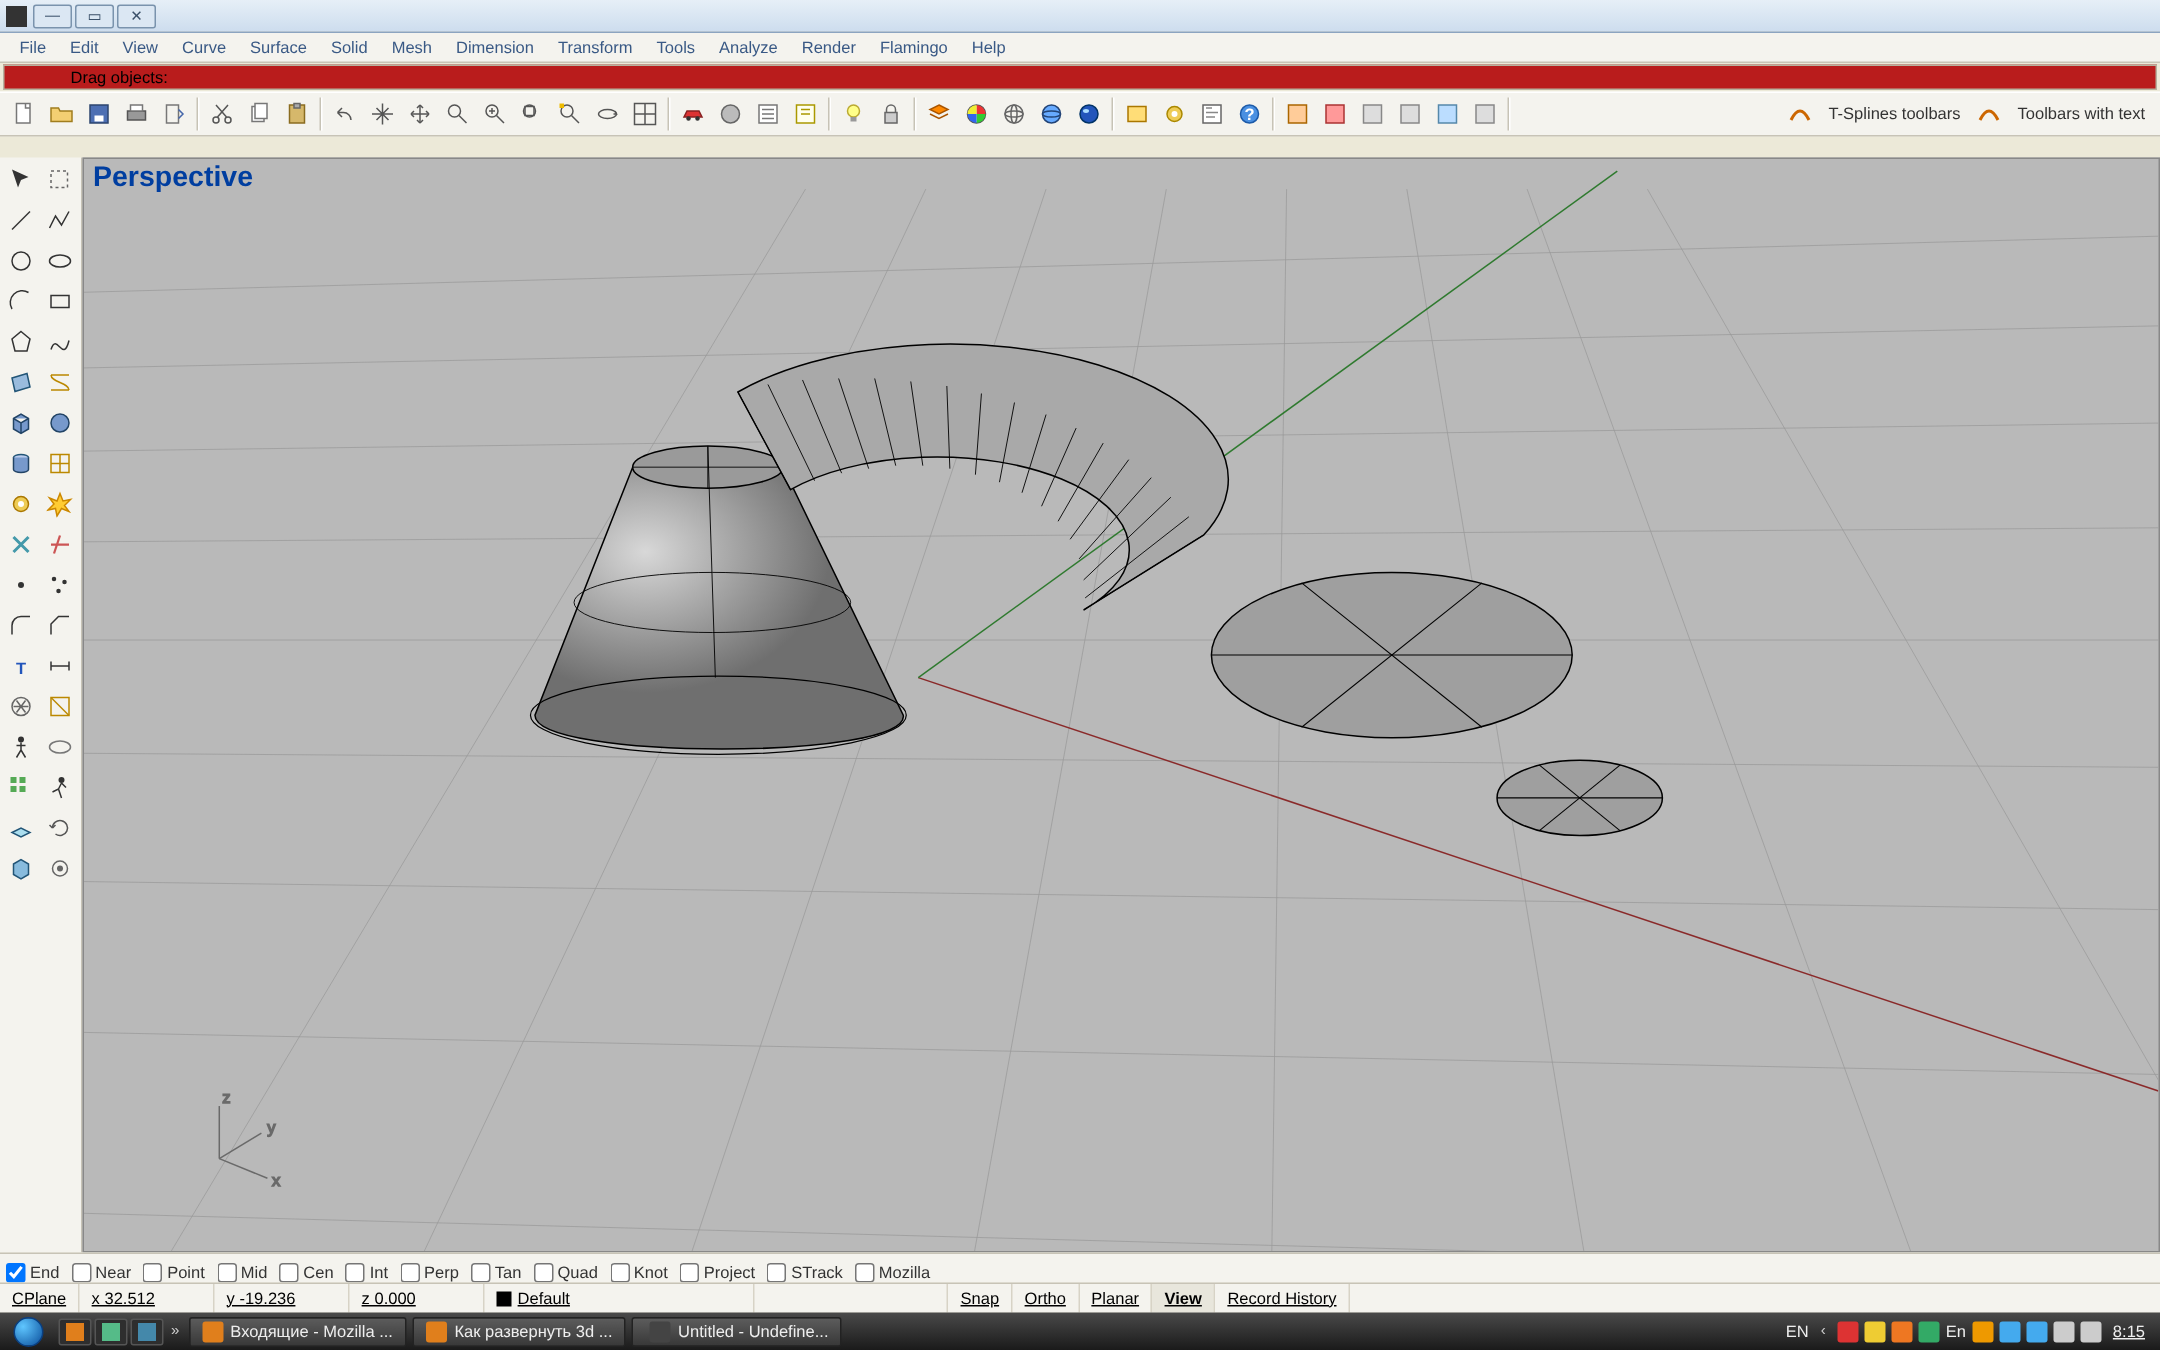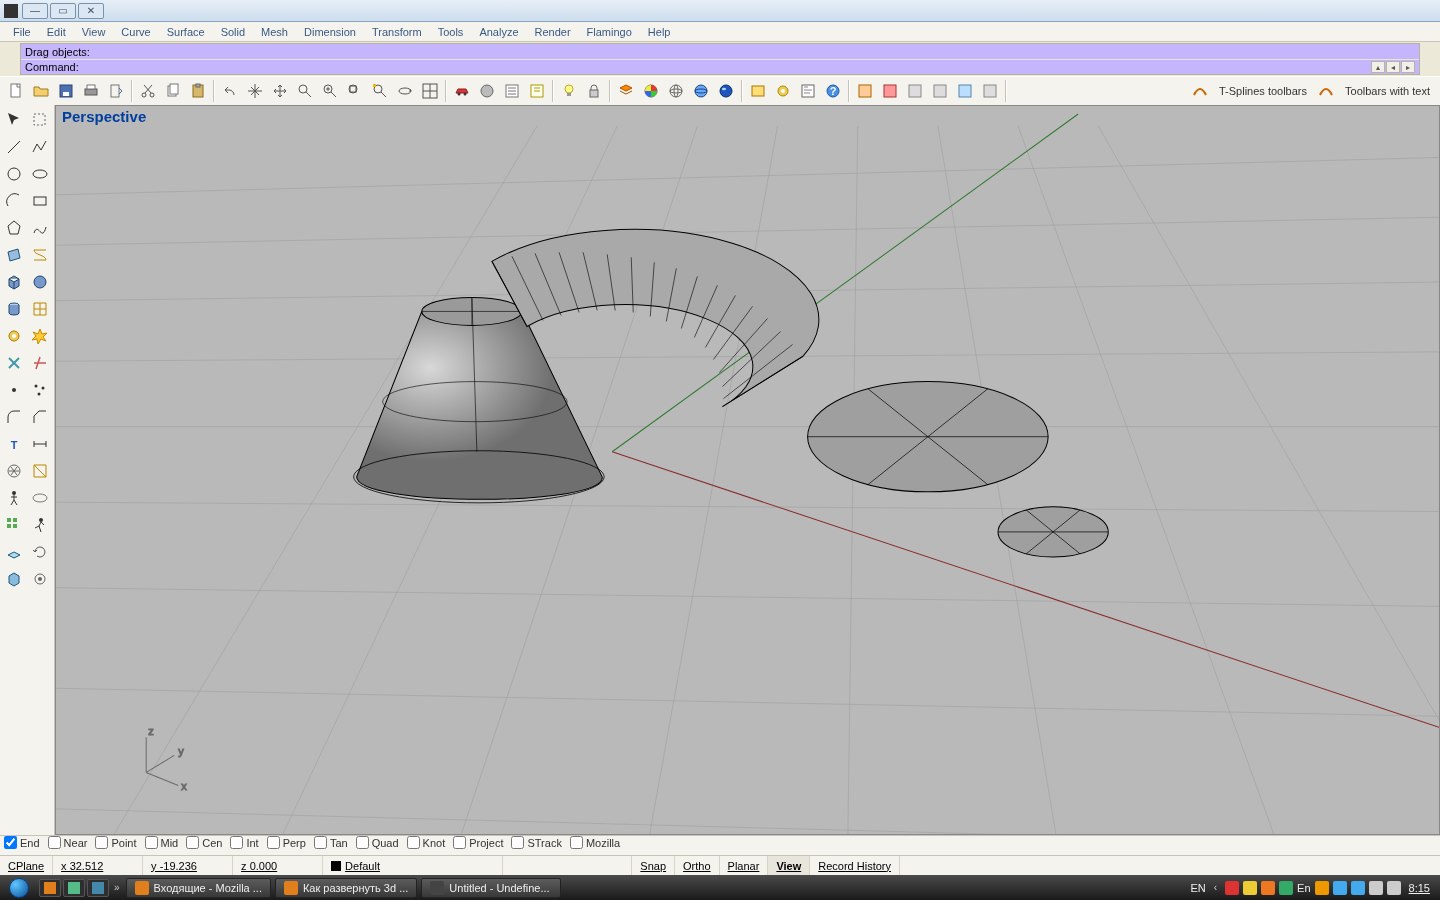--- a/index.html
+++ b/index.html
@@ -10,64 +10,64 @@
 .titlebar .appicon { width: 14px; height: 14px; margin-right: 4px; background: #333; display:inline-block;}
 .titlebar .title { color: #2b3d54; flex: 1; }
 .winbtns { display: flex; gap: 2px; }
 .winbtn { width: 26px; height: 16px; border: 1px solid #7a93ad; background: #dbe7f3; border-radius: 2px; display:flex; align-items:center; justify-content:center; color:#3a5069; font-size:10px;}
 
 
 .menubar { height: 20px; background: #f4f3ee; display: flex; align-items: center; padding: 0 6px; gap: 2px; border-bottom: 1px solid #c7c3b6; }
 .menuitem { padding: 2px 7px; color: #395985; }
 
 
-.cmdarea { background: #c4b5fd; border: 1px solid #b6b29f; margin: 1px 20px; }
+.cmdarea { background: #b91c1c; border: 1px solid #b6b29f; margin: 1px 2px; padding-left: 40px; }
 .cmdline { height: 15px; padding: 0 4px; display: flex; align-items: center; color: #000; }
 .cmdline + .cmdline { border-top: 1px solid #e7e5da; }
 .cmdbtns { margin-left: auto; display:flex; gap:1px;}
 .cmdbtns span{width:14px;height:12px;border:1px solid #b8b49f;display:inline-flex;align-items:center;justify-content:center;font-size:8px;color:#555;background:#f1efe6;}
 
 
 .toptoolbar { height: 30px; background: #f4f3ee; display: flex; align-items: center; padding: 0 4px; gap: 1px; border-bottom: 1px solid #c7c3b6; border-top:1px solid #fff;}
 .tbbtn { width: 24px; height: 24px; display:flex; align-items:center; justify-content:center; border:1px solid transparent; border-radius:2px;}
 .tbsep { width: 2px; height: 22px; border-left:1px solid #c7c3b6; border-right:1px solid #fff; margin: 0 2px;}
 .tbtxt { padding: 0 6px; color:#333;}
 .icon{width:16px;height:16px;display:block;}
 
 
 .workspace { position: absolute; top: 105px; bottom: 65px; left: 0; right: 0; display: flex; }
 .lefttoolbar { width: 55px; background: #f4f3ee; border-right: 1px solid #c7c3b6; display: grid; grid-template-columns: 1fr 1fr; grid-auto-rows: 26px; gap: 1px; padding: 2px; align-content: start;}
 .ltb { display:flex; align-items:center; justify-content:center; border:1px solid transparent;}
 .ltb svg{width:18px;height:18px;}
 
 .viewport { flex: 1; position: relative; background: #b9b9b9; border: 1px solid #888; overflow:hidden;}
-.vplabel { position: absolute; top: 2px; left: 6px; font-weight: bold; color: #003ea0; font-size: 15px; z-index:10; background:rgba(244,243,238,0.0);}
+.vplabel { position: absolute; top: 2px; left: 6px; font-weight: bold; color: #003ea0; font-size: 19px; z-index:10; background:rgba(244,243,238,0.0);}
 .gridcanvas{position:absolute;inset:0;}
 
 
-.osnap { height: 20px; background: #f4f3ee; border-top: 1px solid #c7c3b6; display: flex; align-items: flex-start; padding: 0 4px; gap: 8px; position:absolute; bottom:45px; left:0; right:0;}
+.osnap { height: 20px; background: #f4f3ee; border-top: 1px solid #c7c3b6; display: flex; align-items: flex-end; padding: 0 4px; gap: 8px; position:absolute; bottom:45px; left:0; right:0;}
 .oitem{display:flex;align-items:center;gap:3px;color:#333;}
 .oitem input{margin:0;}
 
 
 .statusbar { height: 20px; background: #f4f3ee; border-top: 1px solid #c7c3b6; display: flex; align-items: flex-end; position:absolute; bottom:25px; left:0; right:0;text-decoration:underline;}
 .statcell { padding: 0 8px; border-right: 1px solid #d7d3c6; height:100%; display:flex; align-items:center;}
 .statbtn { padding: 0 8px; height:100%; display:flex; align-items:center; border-left:1px solid #d7d3c6;}
 .statbtn.active{font-weight:bold;background:#e8e6dc;}
 .swatch{width:10px;height:10px;background:#000;margin-right:4px;display:inline-block;}
 .sflex{flex:1;}
 
 
 .taskbar { position: absolute; bottom: 0; left: 0; right: 0; height: 25px; background: linear-gradient(#4a4a4a,#1a1a1a); display: flex; align-items: center; }
 .startorb{width:38px;height:25px;display:flex;align-items:center;justify-content:center;}
 .startorb span{width:20px;height:20px;border-radius:50%;background:radial-gradient(circle at 30% 30%,#5fc6ff,#0a4e9b);border:1px solid #0a3f80;}
 .tbicon{width:22px;height:18px;margin:0 1px;border:1px solid #555;background:#2e2e2e;border-radius:2px;display:flex;align-items:center;justify-content:center;}
 .tbicon span{width:12px;height:12px;background:#888;}
 .tbchev{color:#ccc;padding:0 4px;font-size:10px;}
-.taskbtn{height:20px;background:linear-gradient(#5c5c5c,#383838);border:1px solid #222;border-radius:2px;margin:0 2px;padding:0 8px;display:flex;align-items:center;gap:5px;color:#eee;min-width:140px;}
+.taskbtn{height:20px;background:linear-gradient(#5c5c5c,#383838);border:1px solid #222;border-radius:2px;margin:0 2px;padding:0 8px;display:flex;align-items:center;gap:5px;color:#eee;min-width:140px;justify-content:flex-end;}
 .taskbtn .ti{width:14px;height:14px;background:#e07f1c;border-radius:2px;}
 .taskbtn .ti.ff{background:#e07f1c;}
 .taskbtn .ti.rh{background:#444;}
 .tray{margin-left:auto;display:flex;align-items:center;gap:4px;padding-right:6px;color:#eee;}
 .tray .tic{width:14px;height:14px;border-radius:2px;}
 .clock{color:#eee;padding:0 4px;text-decoration:underline;}
 </style>
 </head>
 <body>
 
@@ -92,29 +92,20 @@
   <span class="menuitem">Transform</span>
   <span class="menuitem">Tools</span>
   <span class="menuitem">Analyze</span>
   <span class="menuitem">Render</span>
   <span class="menuitem">Flamingo</span>
   <span class="menuitem">Help</span>
 </div>
 
 <div class="cmdarea">
   <div class="cmdline">Drag objects:</div>
-  <div class="cmdline">
-    <span>Command:</span>
-    <span style="flex:1"></span>
-    <div class="cmdbtns">
-      <span>▴</span>
-      <span>◂</span>
-      <span>▸</span>
-    </div>
-  </div>
 </div>
 
 <div class="toptoolbar">
   <div class="tbbtn">
       <svg class="icon" viewBox="0 0 16 16">
         <rect x="3" y="1" width="9" height="13" fill="#fff" stroke="#777"></rect>
         <path d="M9 1v3h3" fill="none" stroke="#777"></path>
       </svg>
     </div>
   <div class="tbbtn">

